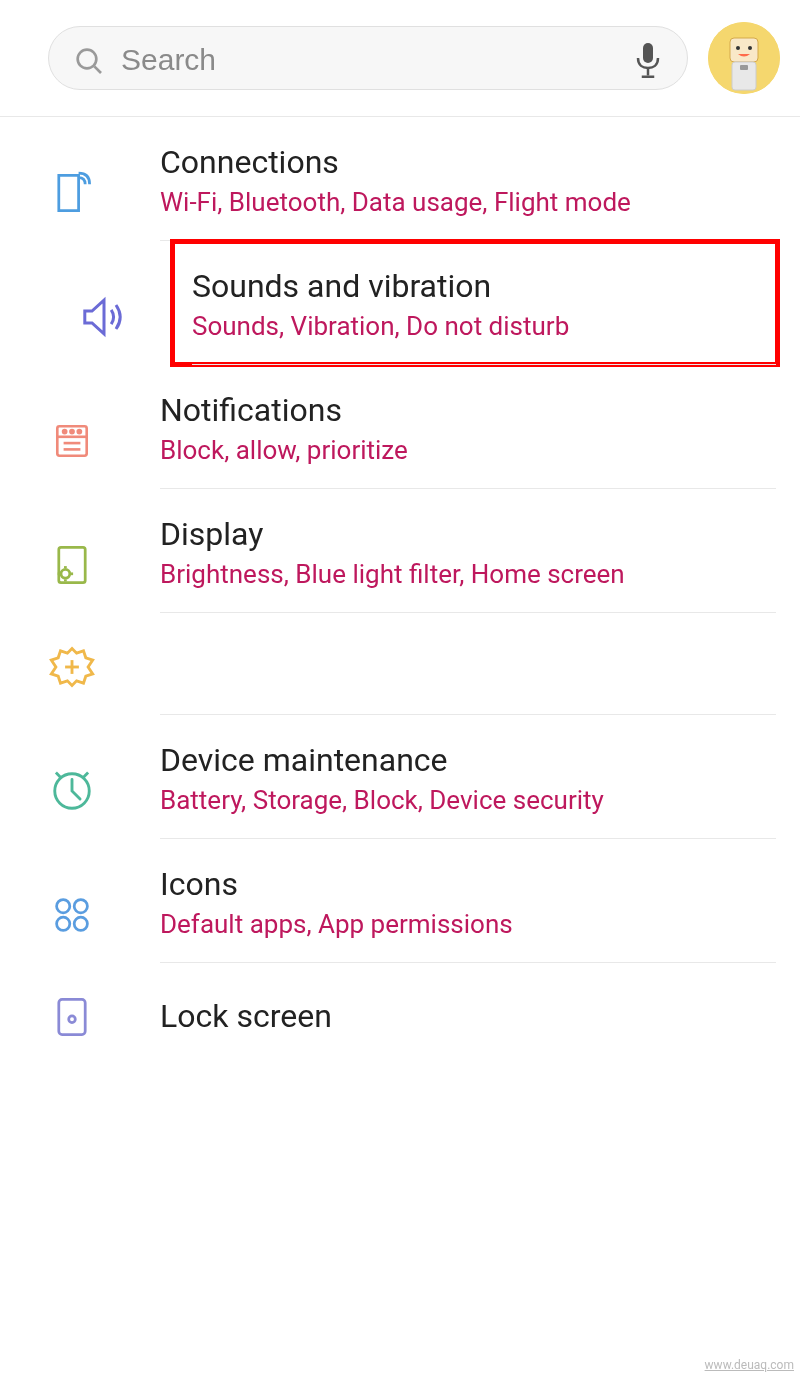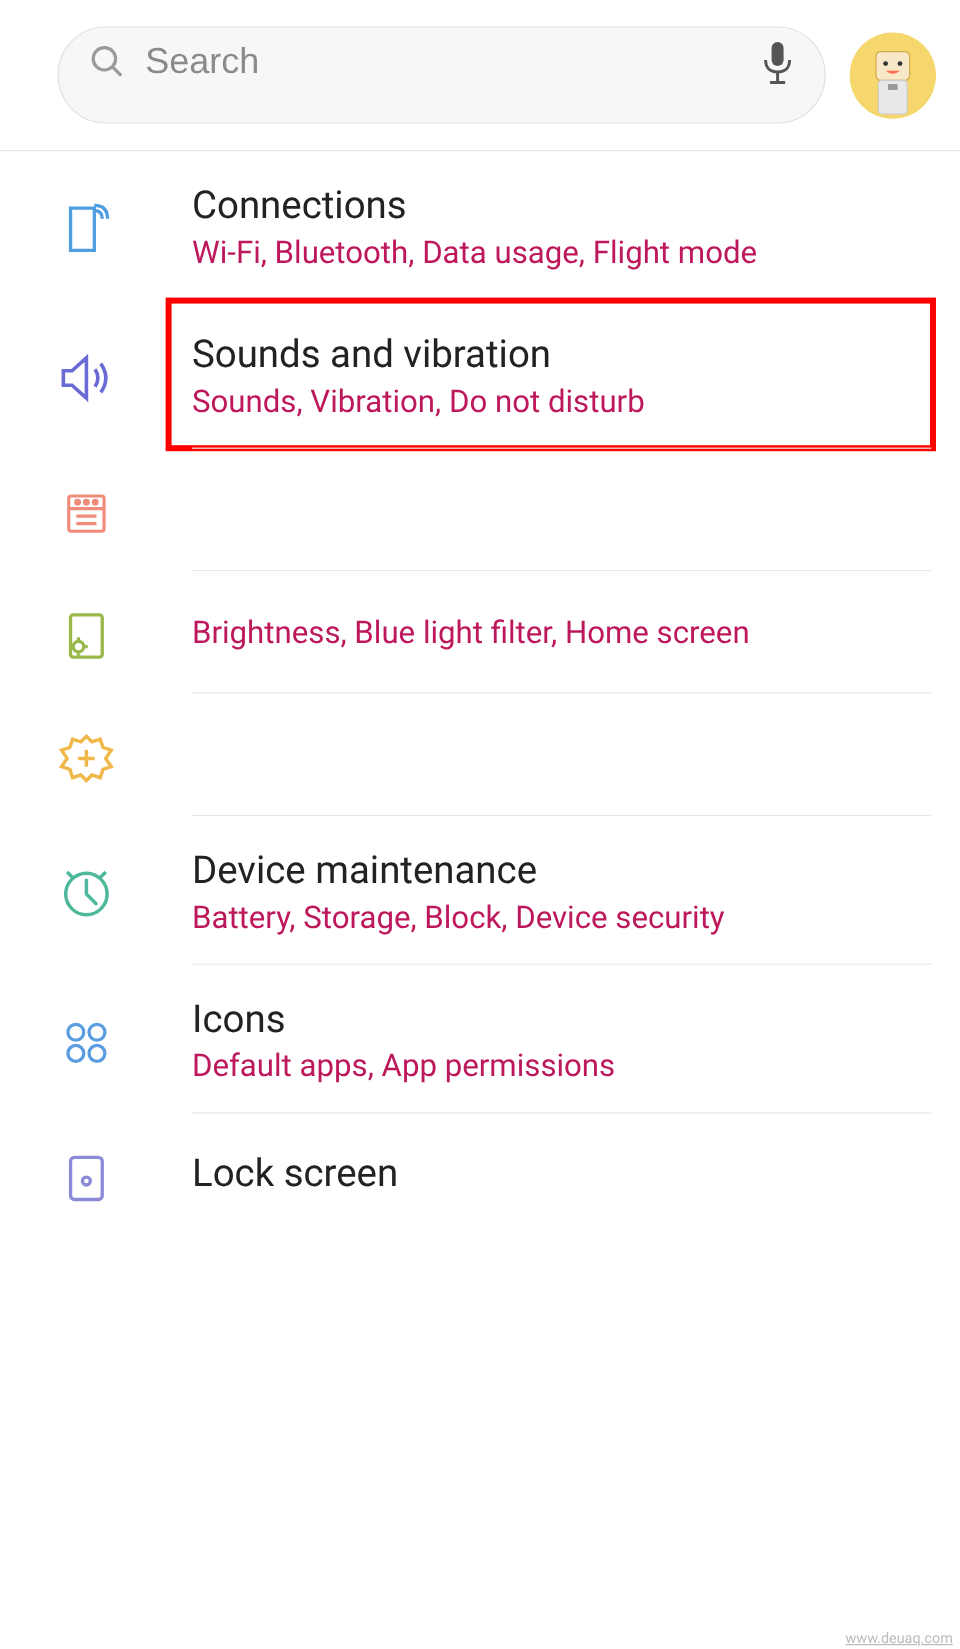--- a/index.html
+++ b/index.html
@@ -13,26 +13,26 @@
     .header {
       display: flex;
       align-items: center;
       padding: 22px 20px 22px 48px;
       border-bottom: 1px solid #e8e8e8;
       gap: 20px;
     }
     .search-bar {
       flex: 1;
       display: flex;
-      align-items: flex-start;
+      align-items: flex-end;
       background: #f7f7f7;
       border: 1px solid #e0e0e0;
       border-radius: 40px;
       padding: 12px 24px;
-      height: 81px;
+      height: 64px;
     }
     .search-icon {
       width: 32px;
       height: 32px;
       margin-right: 16px;
     }
     .search-input {
       flex: 1;
       border: none;
       background: transparent;
@@ -53,21 +53,21 @@
       display: flex;
       align-items: center;
       justify-content: center;
       overflow: hidden;
     }
     .settings-list {
       padding-left: 0;
     }
     .settings-item {
       display: flex;
-      align-items: center;
+      align-items: flex-end;
       padding: 24px 20px 24px 48px;
       position: relative;
       cursor: pointer;
     }
     .settings-item .divider {
       position: absolute;
       bottom: 0;
       left: 160px;
       right: 24px;
       height: 1px;
@@ -100,21 +100,21 @@
     .highlight-box {
       border: 5px solid #ff0000;
       margin: 4px 20px 4px 138px;
       position: absolute;
       left: 0;
       right: 0;
       top: -6px;
       bottom: -6px;
       pointer-events: none;
     }
-    .sounds-item { position: relative; }
+    .sounds-item { position: relative; margin-left: 32px; }
     .watermark {
       position: absolute;
       bottom: 2px;
       right: 6px;
       font-size: 12px;
       color: #bbb;
       text-decoration: underline;
     }
   </style>
 </head>
@@ -189,35 +189,40 @@
       <svg viewBox="0 0 40 40" width="42" height="42" fill="none" stroke="#f08a7a" stroke-width="2.5">
         <rect x="6" y="6" width="28" height="28" rx="2"></rect>
         <line x1="6" y1="16" x2="34" y2="16"></line>
         <circle cx="13" cy="11" r="1.5" fill="#f08a7a"></circle>
         <circle cx="20" cy="11" r="1.5" fill="#f08a7a"></circle>
         <circle cx="27" cy="11" r="1.5" fill="#f08a7a"></circle>
         <line x1="12" y1="22" x2="28" y2="22"></line>
         <line x1="12" y1="28" x2="28" y2="28"></line>
       </svg>
     </div>
+    <div class="item-content">
+      <div class="item-title">Notifications</div>
+      <div class="item-sub">Block, allow, prioritize</div>
+    </div>
     <div class="divider"></div>
   </div>
 
   <div class="settings-item">
     <div class="item-icon">
       <svg viewBox="0 0 40 40" width="44" height="44" fill="none" stroke="#99b84a" stroke-width="2.5">
         <rect x="8" y="4" width="24" height="32" rx="2"></rect>
         <circle cx="14" cy="28" r="4"></circle>
         <line x1="14" y1="21" x2="14" y2="23"></line>
         <line x1="14" y1="33" x2="14" y2="35"></line>
         <line x1="7" y1="28" x2="9" y2="28"></line>
         <line x1="19" y1="28" x2="21" y2="28"></line>
       </svg>
     </div>
     <div class="item-content">
+      <div class="item-title">Display</div>
       <div class="item-sub">Brightness, Blue light filter, Home screen</div>
     </div>
     <div class="divider"></div>
   </div>
 
 
   <div class="settings-item">
     <div class="item-icon">
       <svg viewBox="0 0 40 40" width="46" height="46" fill="none" stroke="#f0b84a" stroke-width="2.5">
         <path d="M20 4 L24 8 L30 6 L32 12 L38 14 L34 20 L38 26 L32 28 L30 34 L24 32 L20 36 L16 32 L10 34 L8 28 L2 26 L6 20 L2 14 L8 12 L10 6 L16 8 Z"></path>

